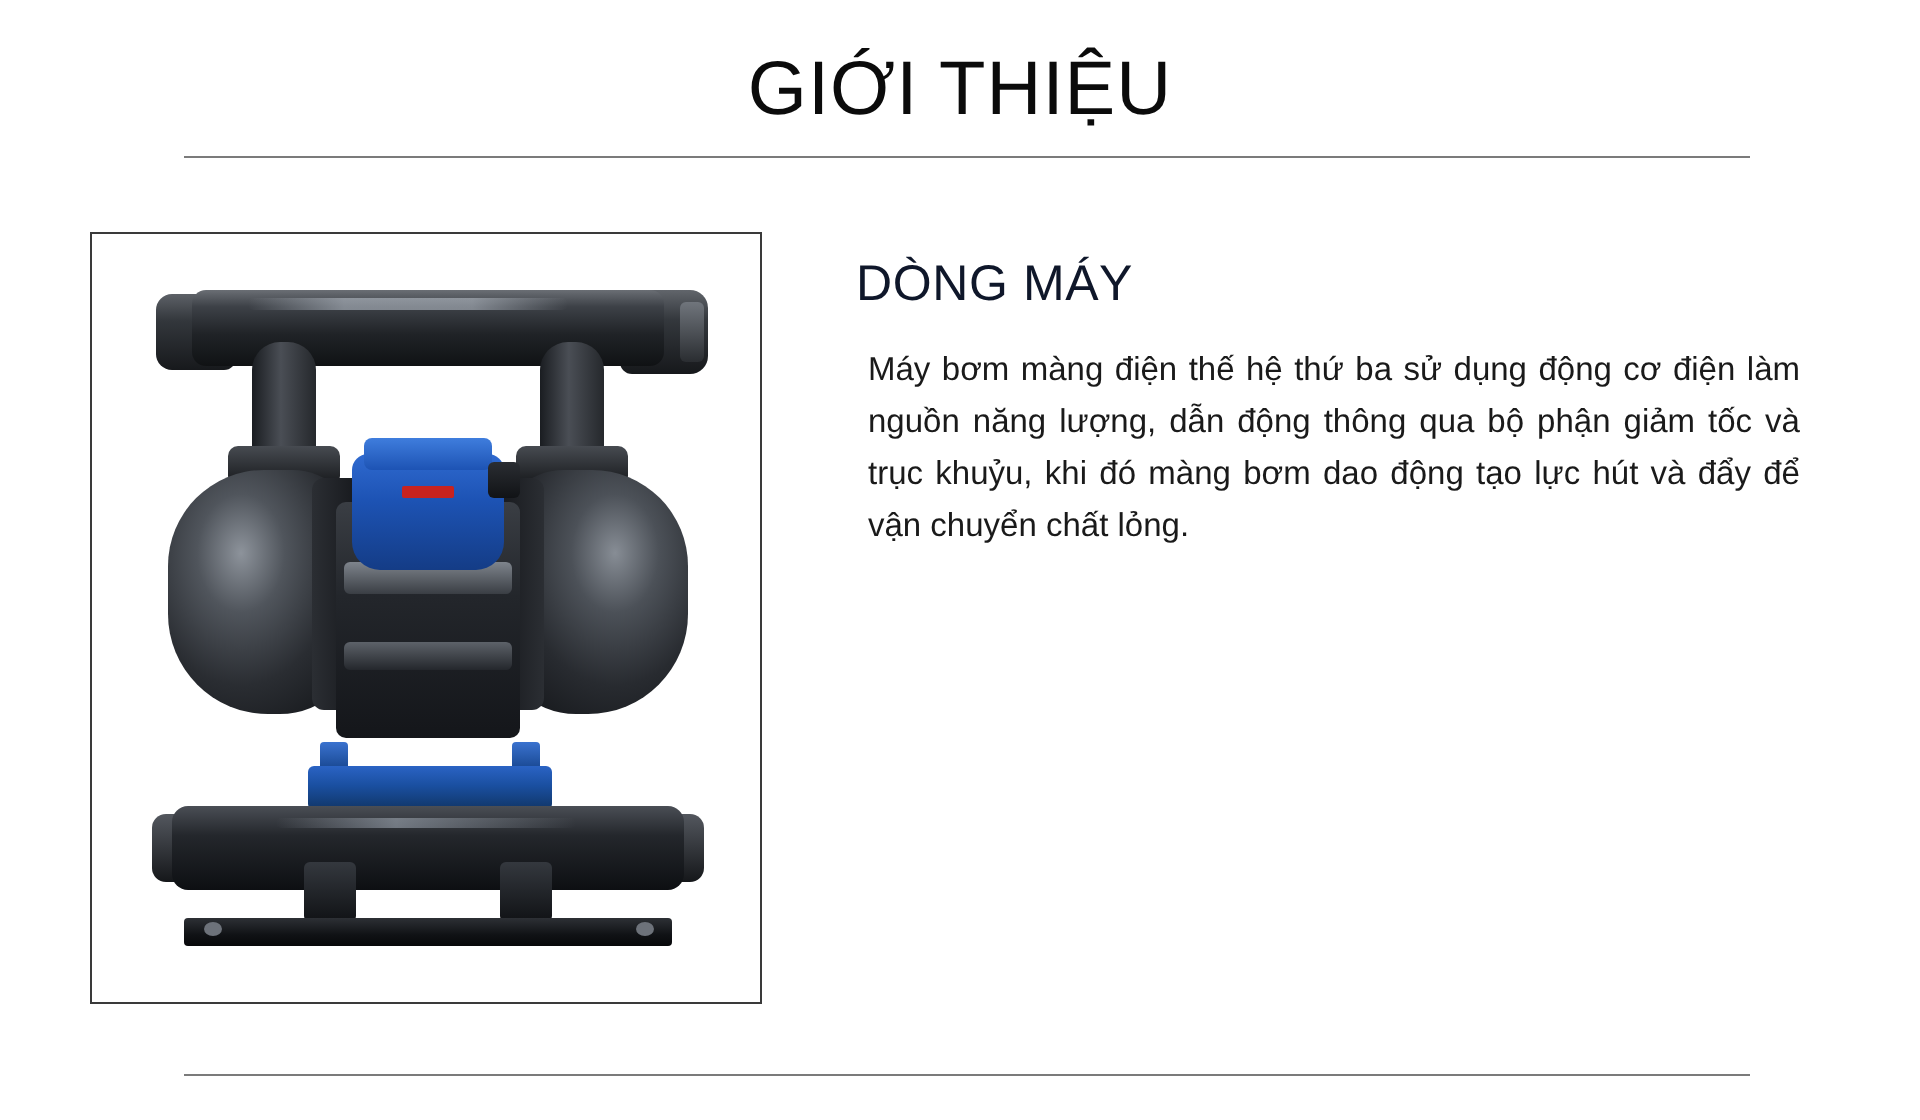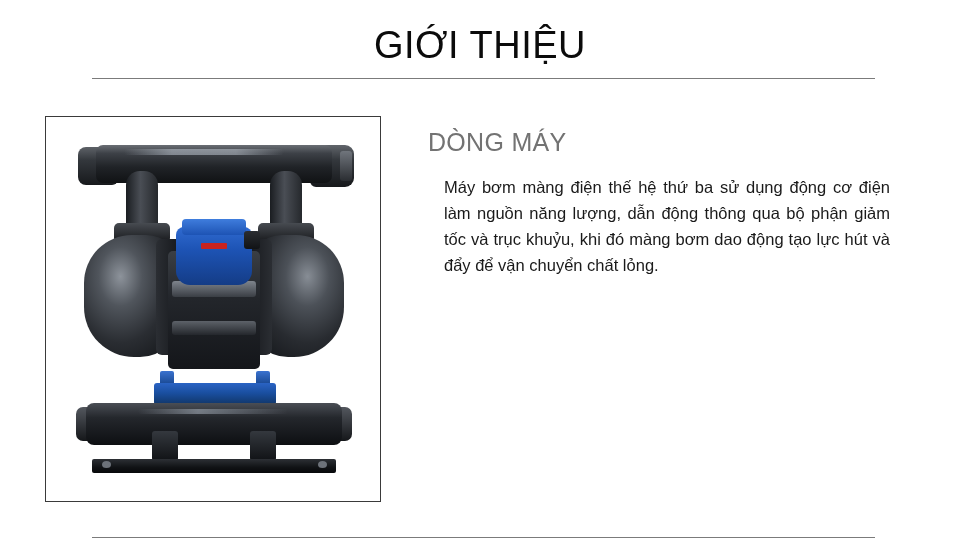--- a/index.html
+++ b/index.html
@@ -261,29 +261,29 @@
     top: 126px;
     width: 478px;
   }
   .section + .section { margin-top: 44px; }
 
   .section-heading {
     font-size: 25px;
     font-weight: 400;
     line-height: 32px;
     letter-spacing: 0.3px;
-    color: #737373;
+    color: #0f172a;
     margin: 0 0 14px 0;
   }
   .section-body {
     font-size: 16.5px;
     line-height: 26px;
     text-align: justify;
     color: #1a1a1a;
-    margin: 16px;
+    margin: 6px;
     hyphens: none;
   }
 </style>
 </head>
 <body>
 
 <div class="slide">
 
   <div class="slide-title">GIỚI THIỆU</div>
 

